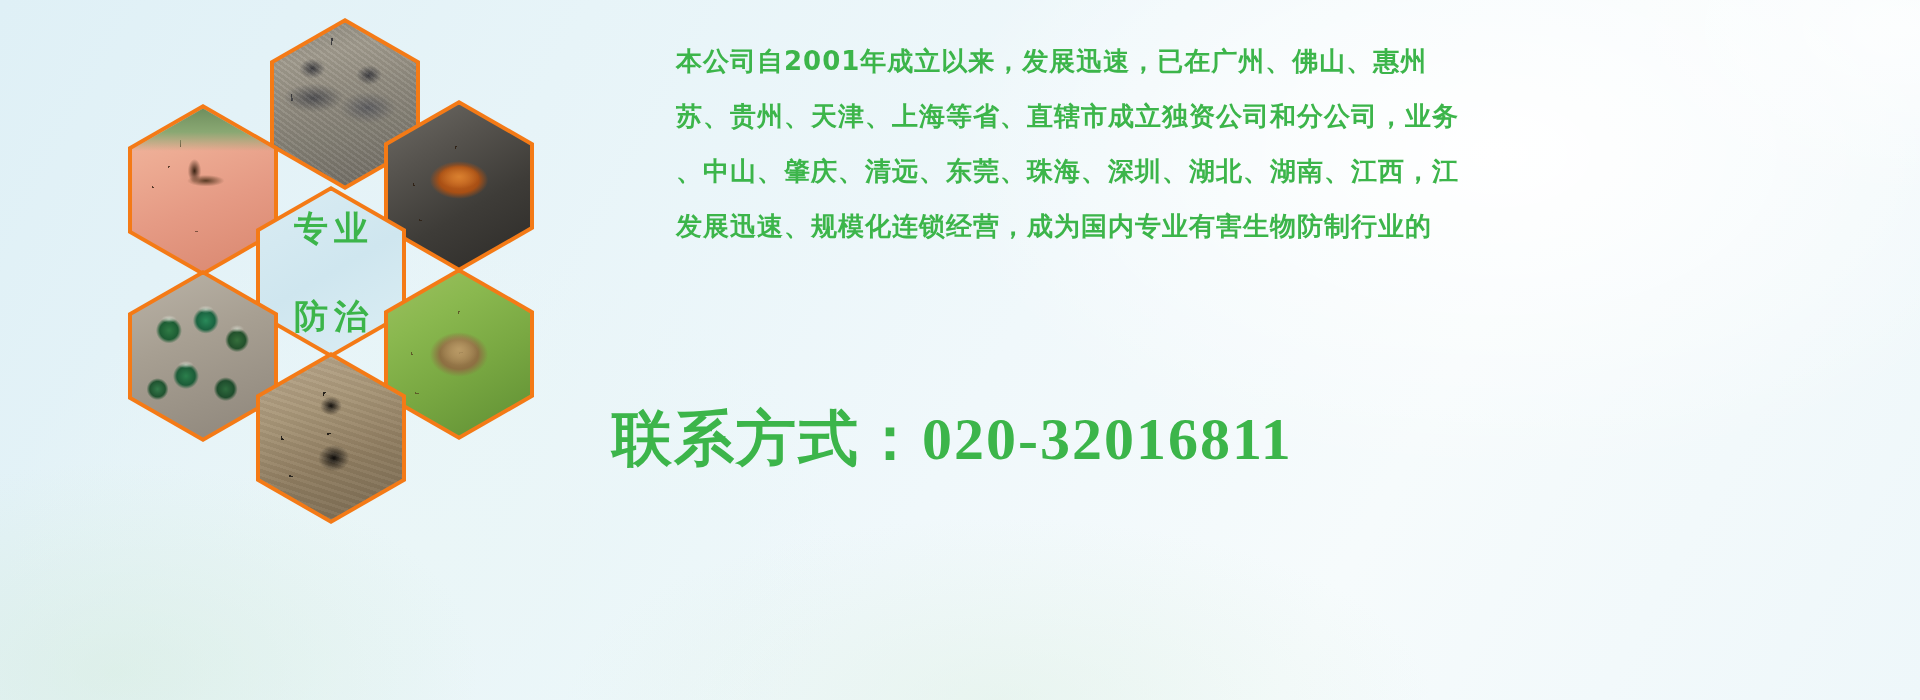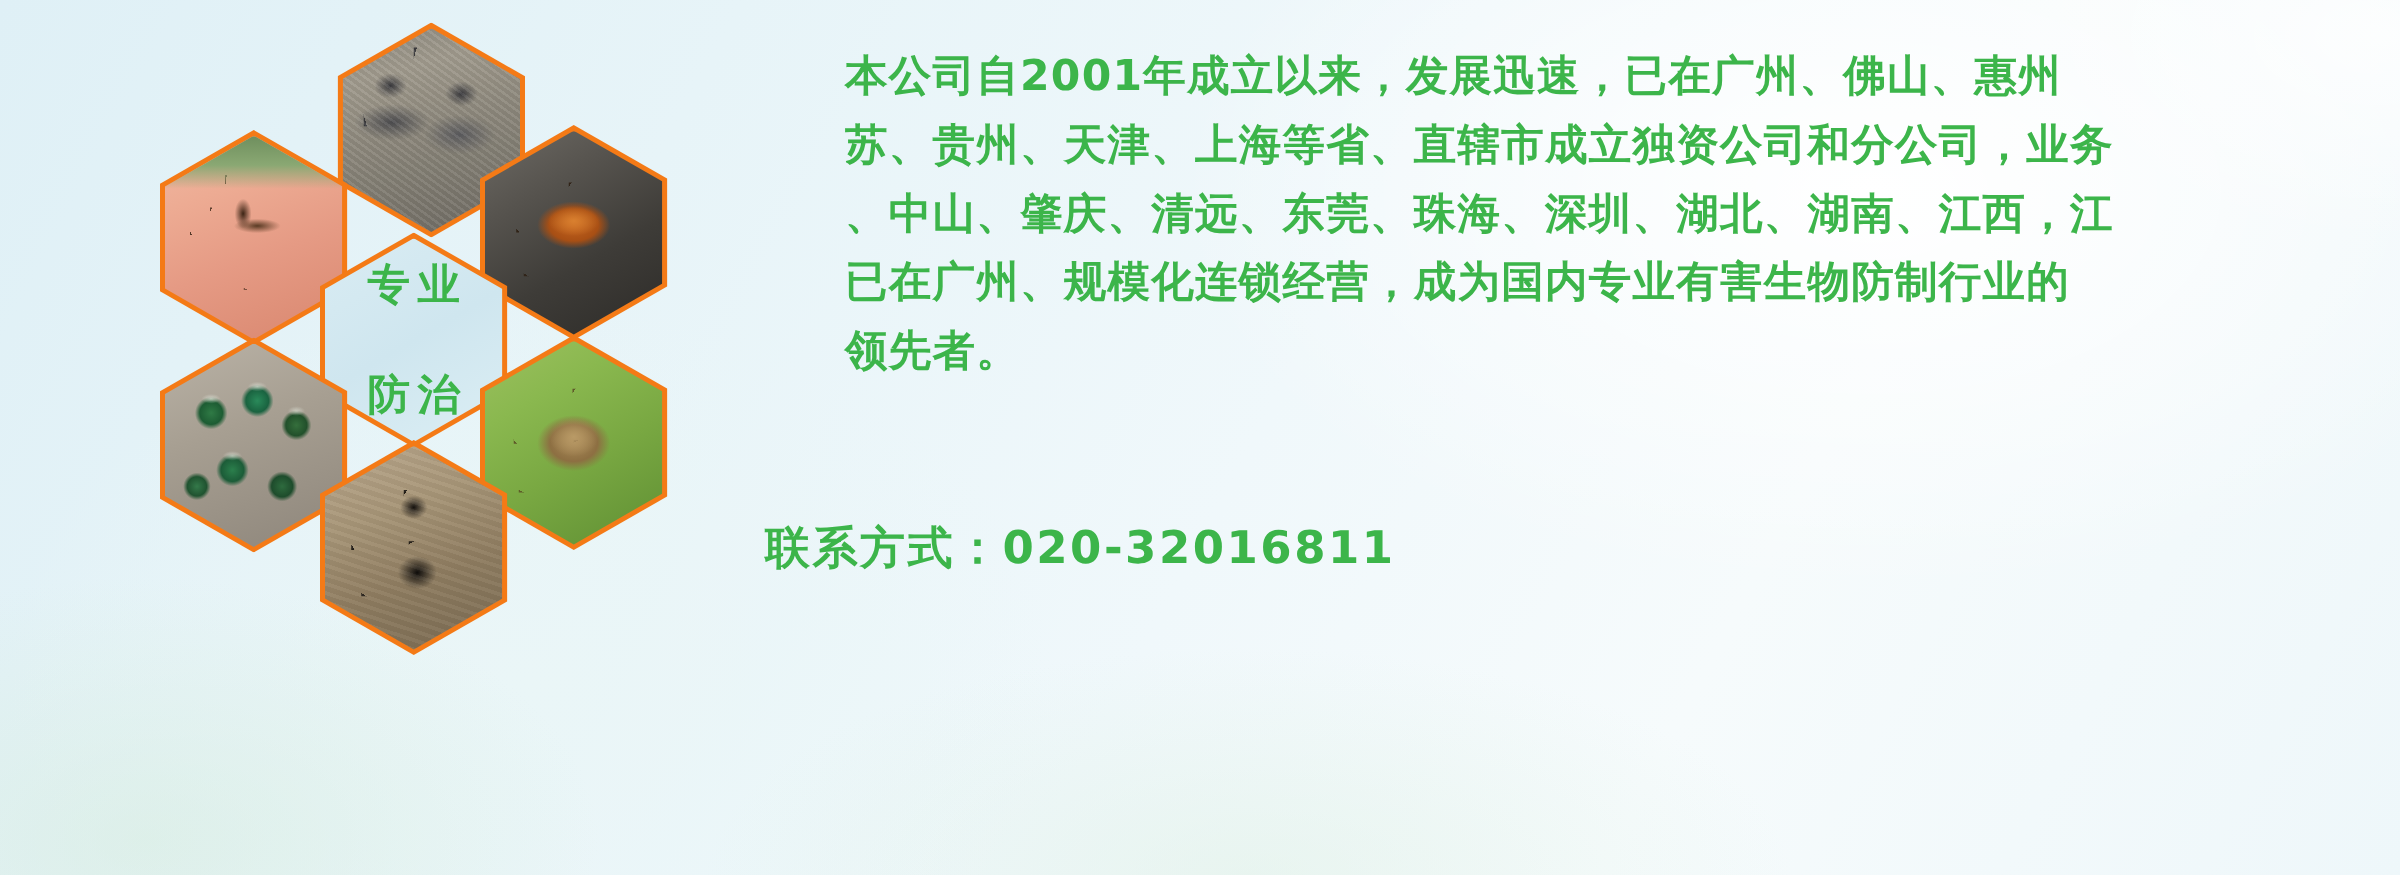--- a/index.html
+++ b/index.html
@@ -153,34 +153,34 @@
     color:#3cb54a;font-weight:bold;font-size:34px;line-height:1.42;
     letter-spacing:6px;text-align:center;text-indent:6px;
     font-family:"DejaVu Sans","Liberation Sans",sans-serif;
   }
 
   
   .copy{
     position:absolute;left:610px;top:34px;width:1270px;z-index:4;
   }
   .para{
-    color:#3cb54a;font-size:34px;line-height:55px;font-weight:600;
+    color:#3cb54a;font-size:26px;line-height:55px;font-weight:600;
     letter-spacing:1px;
     font-family:"DejaVu Sans","Liberation Sans",sans-serif;
     text-indent:66px;margin:0;
   }
   .para .ln{display:block;}
   .para .ln:first-child{text-indent:66px;}
 
   .contact{
     position:absolute;left:612px;top:402px;width:1280px;z-index:4;
     color:#3cb54a;font-weight:bold;letter-spacing:2px;
     font-family:"DejaVu Sans","Liberation Sans",sans-serif;
   }
-  .contact-line1{font-size:36px;line-height:74px;white-space:nowrap;}
+  .contact-line1{font-size:60px;line-height:74px;white-space:nowrap;font-family:Liberation Serif, serif;}
   .contact-line2{font-size:52px;line-height:74px;padding-left:282px;white-space:nowrap;}
 </style>
 </head>
 <body>
 
 <div class="banner">
 
   <div class="hex-cluster">
 
     <div class="hex" style="left:186px;top:18px;">
@@ -226,22 +226,21 @@
       </div>
     </div>
 
   </div>
 
   <div class="copy">
     <p class="para">
       <span class="ln">本公司自2001年成立以来，发展迅速，已在广州、佛山、惠州</span>
       <span class="ln">苏、贵州、天津、上海等省、直辖市成立独资公司和分公司，业务</span>
       <span class="ln">、中山、肇庆、清远、东莞、珠海、深圳、湖北、湖南、江西，江</span>
-      <span class="ln">已在广州、规模化连锁经营，成为国内专业有害生物防制行业的</span>
-      <span class="ln">领先者。</span>
+      <span class="ln">发展迅速、规模化连锁经营，成为国内专业有害生物防制行业的</span>
     </p>
   </div>
 
   <div class="contact">
     <div class="contact-line1">联系方式：020-32016811</div>
   </div>
 
 </div>
 
 </body></html>

